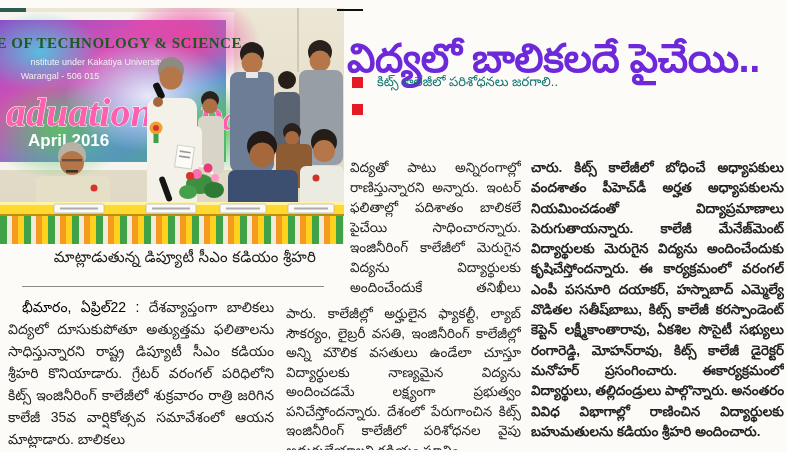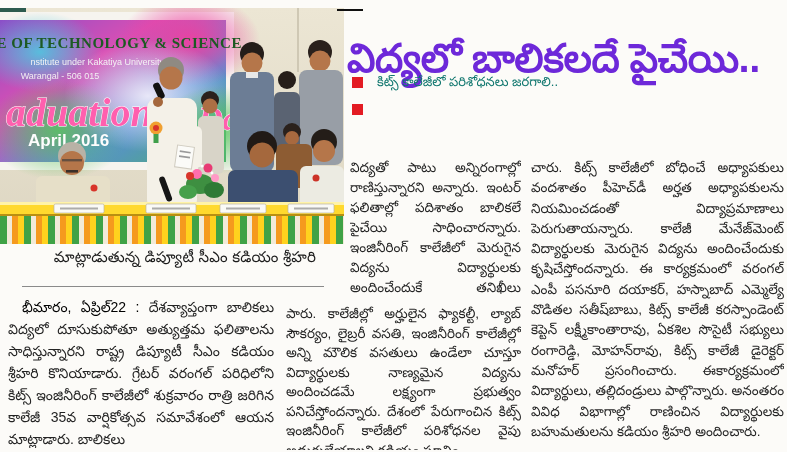--- a/index.html
+++ b/index.html
@@ -38,21 +38,21 @@
     white-space:nowrap;overflow:hidden;
   }
   
   .col{
     position:absolute;text-align:justify;overflow:hidden;
     color:#242424;
   }
   .col1{left:8px;top:296px;width:266px;height:152px;font-size:14px;line-height:22px;text-indent:14px;}
   .col2a{left:350px;top:158px;width:171px;height:142px;font-size:13.5px;line-height:20px;}
   .col2b{left:286px;top:304px;width:235px;height:146px;font-size:13.5px;line-height:19.5px;}
-  .col3{left:531px;top:158px;width:253px;height:292px;font-size:13.5px;line-height:20.3px;}
+  .col3{left:531px;top:158px;width:253px;height:292px;font-size:13.5px;line-height:20.3px;font-weight:bold;}
   .dateline{font-weight:400;color:#000000;margin-top:16px;}
 </style>
 </head>
 <body>
 
 <div class="page">
 
   <svg class="photo" width="344" height="236" viewBox="0 0 344 236" aria-hidden="true">
     <defs>
       <linearGradient id="wallg" x1="0" y1="0" x2="0" y2="1">

